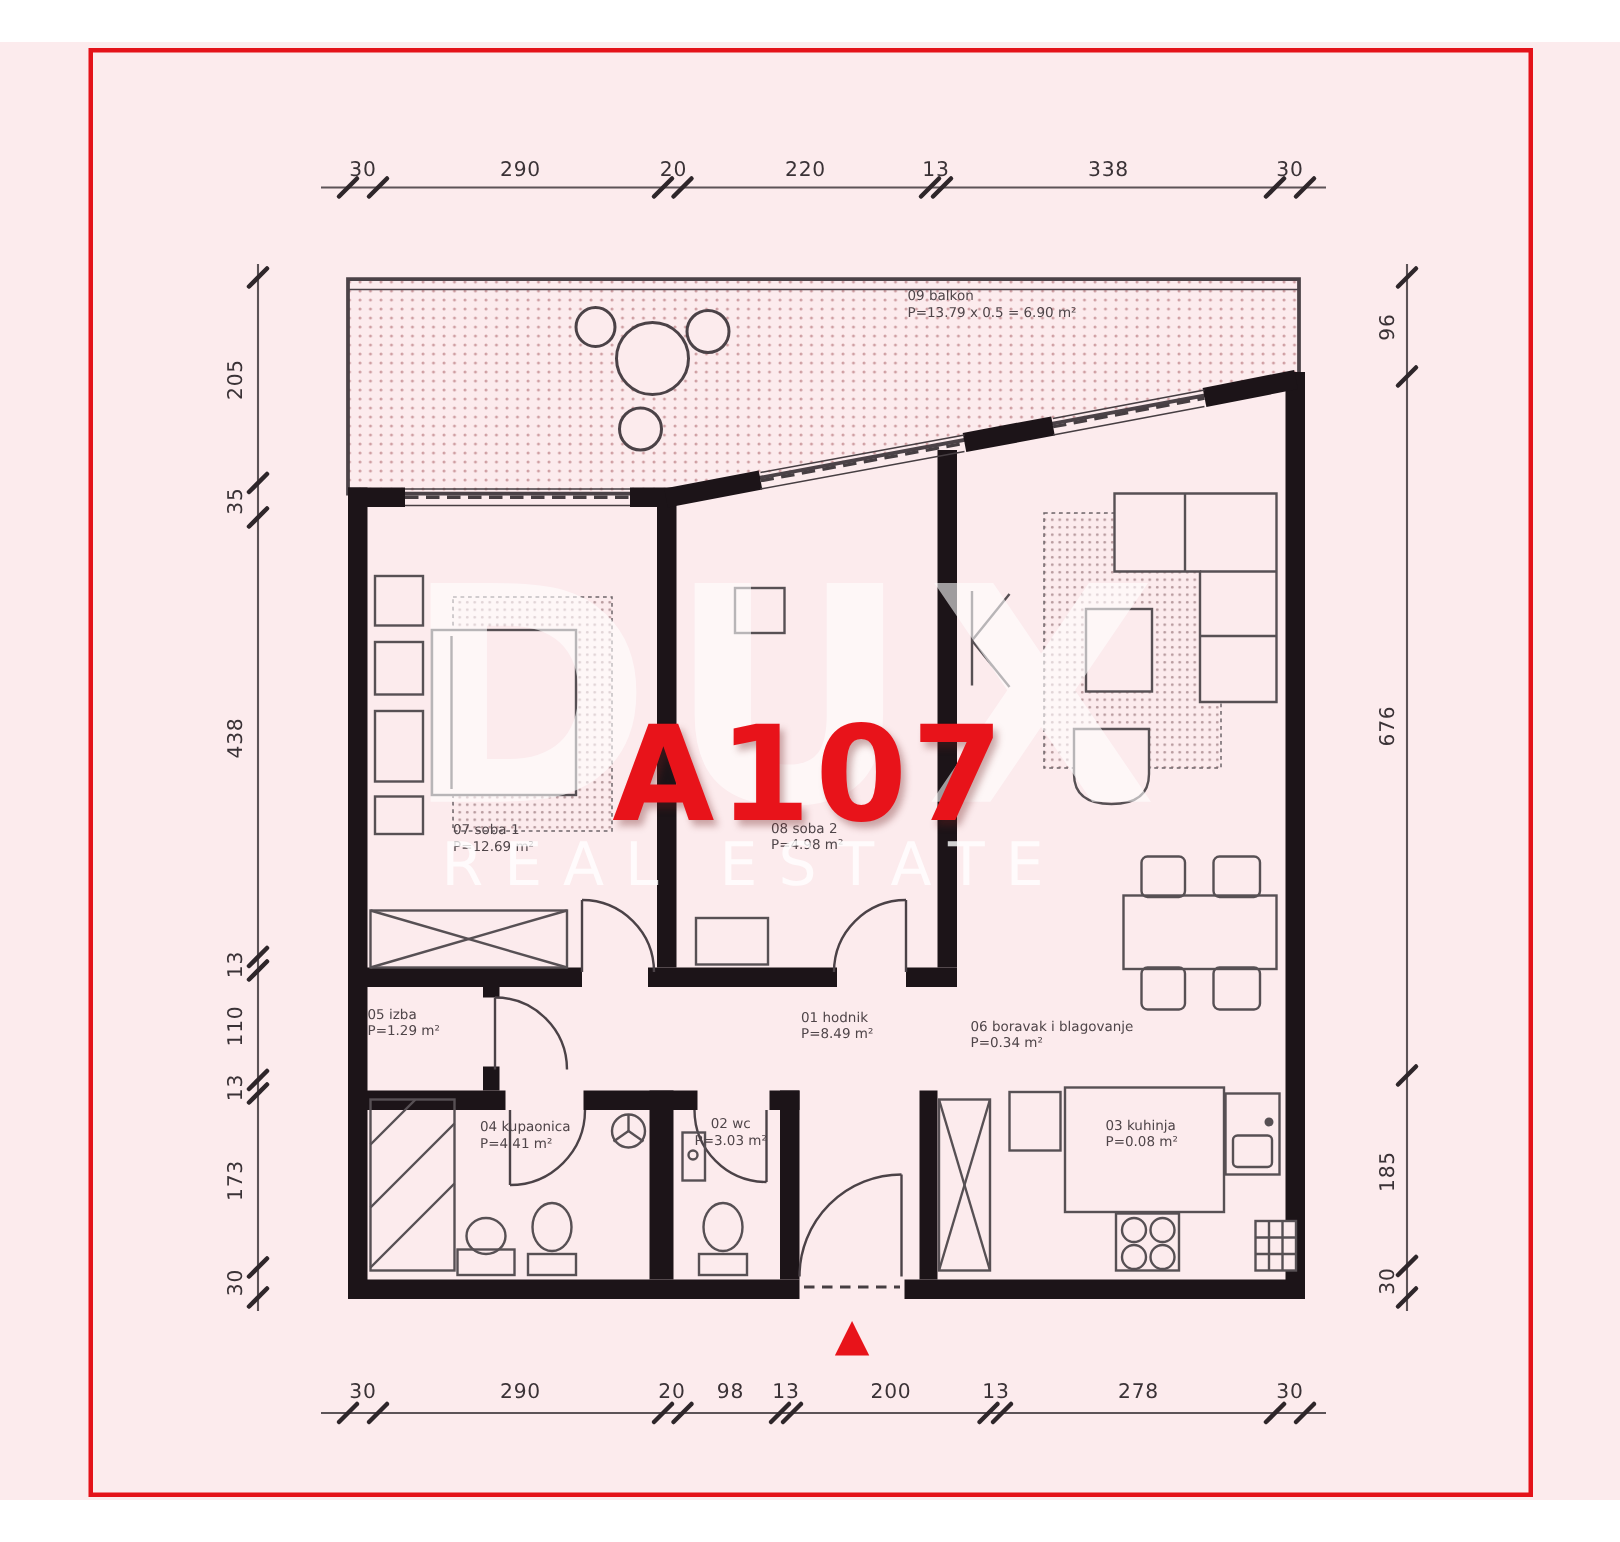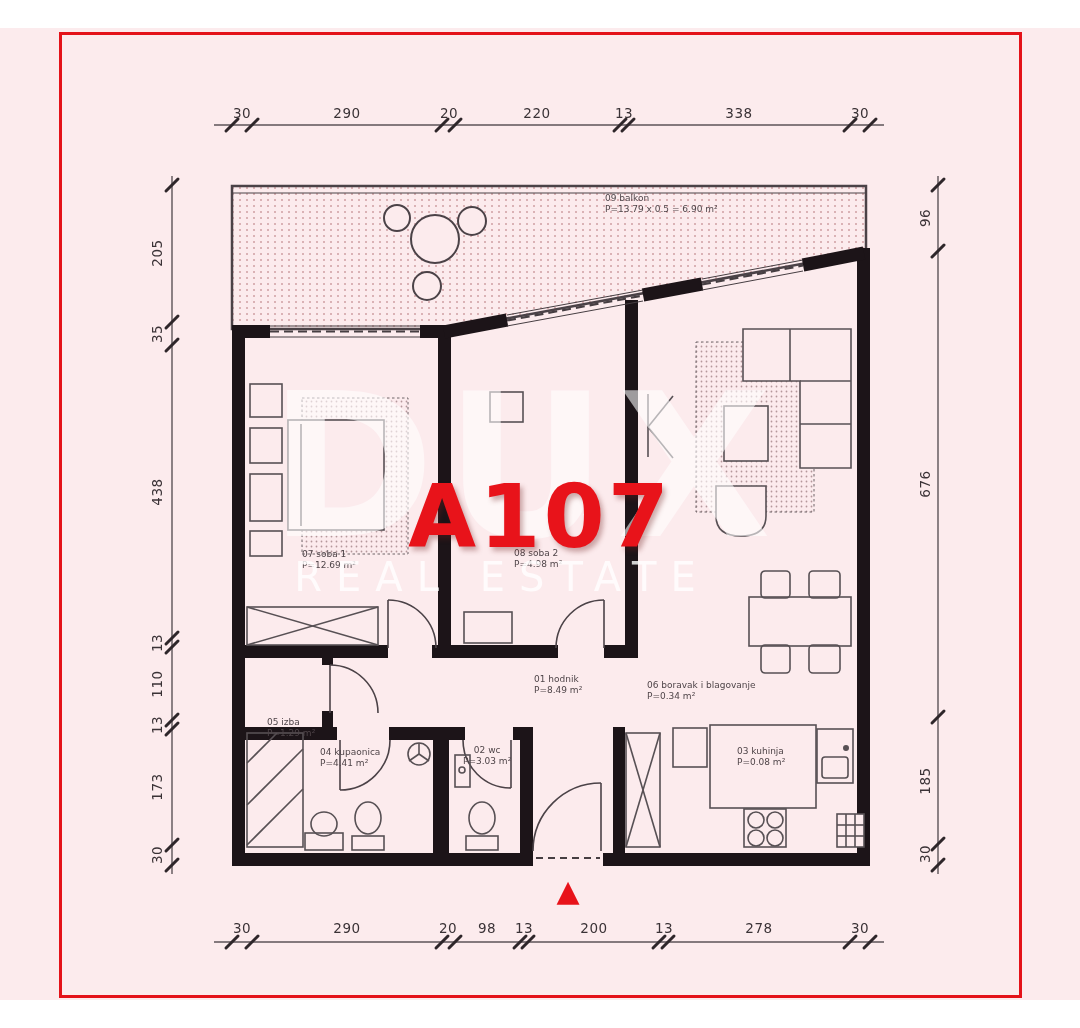--- a/index.html
+++ b/index.html
@@ -266,21 +266,21 @@
   <span>P=13.79 x 0.5 = 6.90 m²</span>
 </div>
 <div class="room-label" style="left:302px;top:549px;">
   <span>07 soba 1</span>
   <span>P=12.69 m²</span>
 </div>
 <div class="room-label" style="left:514px;top:548px;">
   <span>08 soba 2</span>
   <span>P=4.98 m²</span>
 </div>
-<div class="room-label" style="left:267px;top:672px;margin-top:45px;">
+<div class="room-label" style="left:245px;top:672px;">
   <span>05 izba</span>
   <span>P=1.29 m²</span>
 </div>
 <div class="room-label" style="left:534px;top:674px;">
   <span>01 hodnik</span>
   <span>P=8.49 m²</span>
 </div>
 <div class="room-label" style="left:647px;top:680px;">
   <span>06 boravak i blagovanje</span>
   <span>P=0.34 m²</span>

